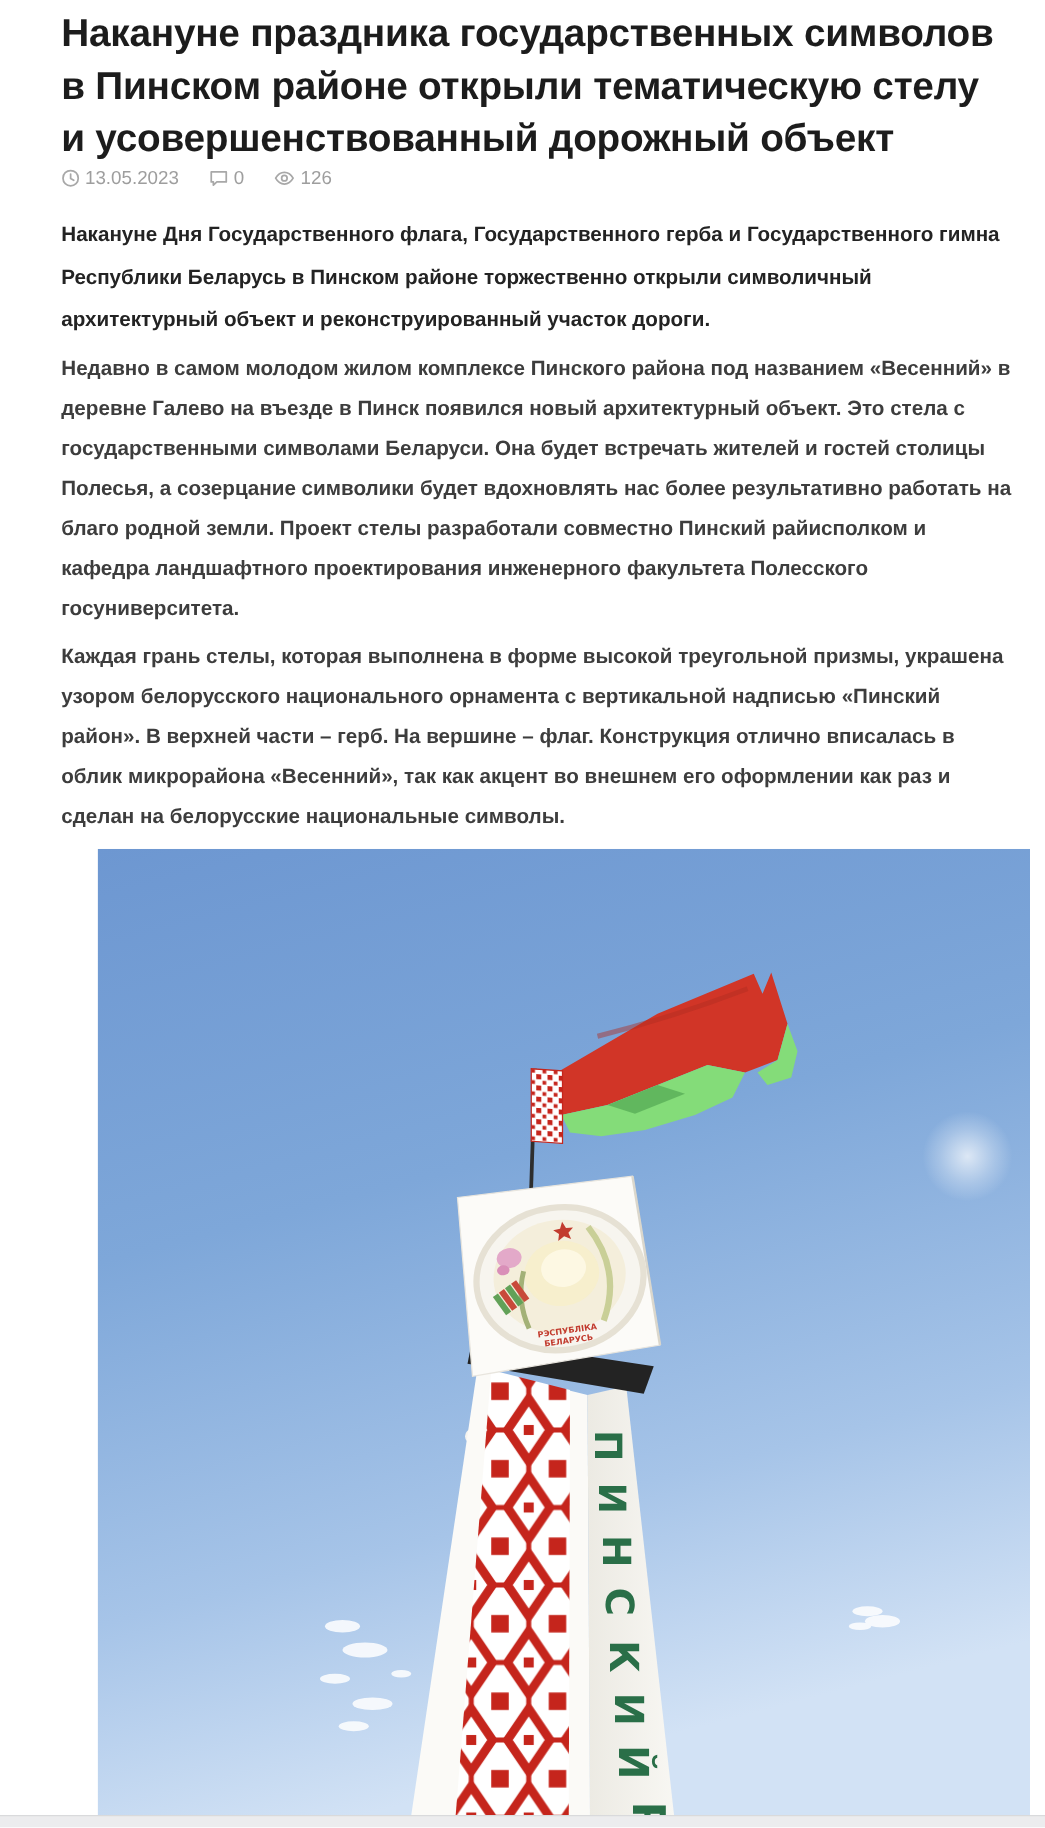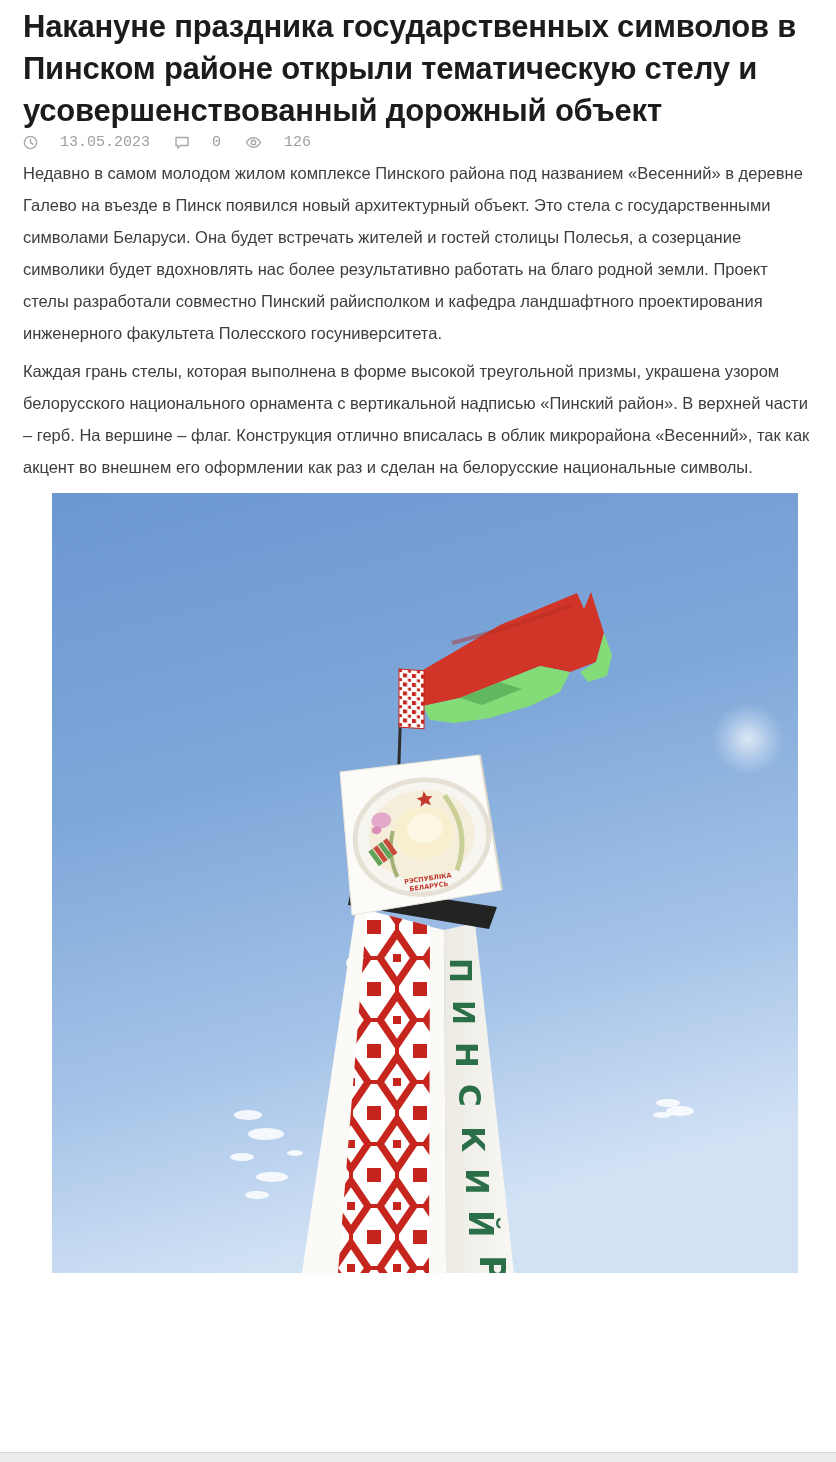--- a/index.html
+++ b/index.html
@@ -1,37 +1,37 @@
 <!DOCTYPE html>
 <html lang="ru"><head>
 <meta charset="utf-8">
 <style>
   html,body{margin:0;padding:0;}
   body{
     width:836px;height:1462px;overflow:hidden;background:#ffffff;
     font-family:"Liberation Sans","DejaVu Sans",sans-serif;
     position:relative;
   }
-  .content{padding:0 26px 0 23px;}
+  .content{padding:0 26px 0 23px;margin-left:26px;}
   h1.article-title{
     margin:6px 0 0 0;
     font-size:31px;line-height:42px;font-weight:700;
     color:#1c1c1c;letter-spacing:-0.2px;
   }
   .meta-row{
     margin-top:2px;display:flex;align-items:center;gap:24px;
     color:#9e9e9e;font-size:15px;
   }
-  .meta-item{display:flex;align-items:center;gap:22px;font-family:Liberation Mono, monospace;}
+  .meta-item{display:flex;align-items:center;gap:4px;}
   .meta-item svg{display:block;stroke:#a8a8a8;fill:none;stroke-width:1.4;stroke-linecap:round;stroke-linejoin:round;}
   p.lead{
     margin:20px 0 0 0;font-size:16.5px;line-height:34px;font-weight:700;color:#232323;
   }
   p.body-par{
-    margin:6px 0 0 0;font-size:16.5px;line-height:32px;font-weight:400;color:#3d3d3d;
+    margin:6px 0 0 0;font-size:16.5px;line-height:32px;font-weight:700;color:#3d3d3d;
   }
   figure.photo{
     margin:10px 0 0 29px;width:746px;height:780px;overflow:hidden;position:relative;
   }
   figure.photo svg{display:block;}
   .st-letter{font-family:"DejaVu Sans","Liberation Sans",sans-serif;font-weight:700;}
   .emblem-text{font-family:"DejaVu Sans","Liberation Sans",sans-serif;font-weight:700;}
   .bottom-strip{
     position:absolute;left:0;bottom:0;width:836px;height:9px;
     background:#ececee;border-top:1px solid #d9dadc;z-index:10;
@@ -60,20 +60,21 @@
     </span>
     <span class="meta-item">
       <svg width="17" height="15" viewBox="0 0 17 15">
         <path d="M1.5 7.5 C3.5 4 6 2.8 8.5 2.8 C11 2.8 13.5 4 15.5 7.5 C13.5 11 11 12.2 8.5 12.2 C6 12.2 3.5 11 1.5 7.5 Z"></path>
         <circle cx="8.5" cy="7.5" r="2.2"></circle>
       </svg>
       <span>126</span>
     </span>
   </div>
 
+  <p class="lead">Накануне Дня Государственного флага, Государственного герба и Государственного гимна Республики Беларусь в Пинском районе торжественно открыли символичный архитектурный объект и реконструированный участок дороги.</p>
 
   <p class="body-par">Недавно в самом молодом жилом комплексе Пинского района под названием «Весенний» в деревне Галево на въезде в Пинск появился новый архитектурный объект. Это стела с государственными символами Беларуси. Она будет встречать жителей и гостей столицы Полесья, а созерцание символики будет вдохновлять нас более результативно работать на благо родной земли. Проект стелы разработали совместно Пинский райисполком и кафедра ландшафтного проектирования инженерного факультета Полесского госуниверситета.</p>
 
   <p class="body-par">Каждая грань стелы, которая выполнена в форме высокой треугольной призмы, украшена узором белорусского национального орнамента с вертикальной надписью «Пинский район». В верхней части – герб. На вершине – флаг. Конструкция отлично вписалась в облик микрорайона «Весенний», так как акцент во внешнем его оформлении как раз и сделан на белорусские национальные символы.</p>
 
   <figure class="photo">
     <svg width="746" height="780" viewBox="0 0 746 780">
       <defs>
         <linearGradient id="sky" x1="0" y1="0" x2="0.25" y2="1">
           <stop offset="0" stop-color="#6d97d1"></stop>

